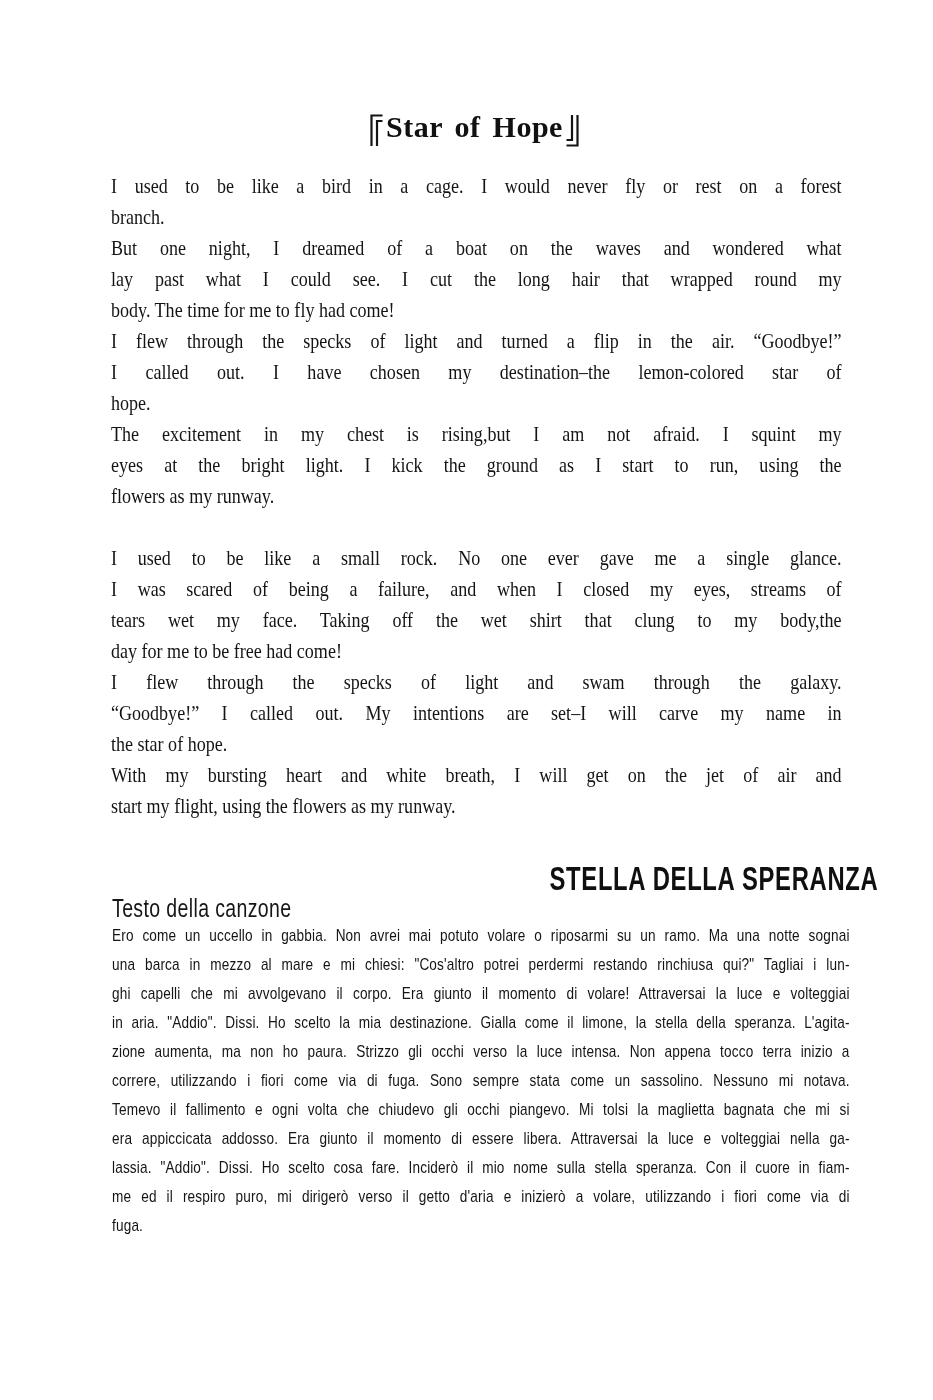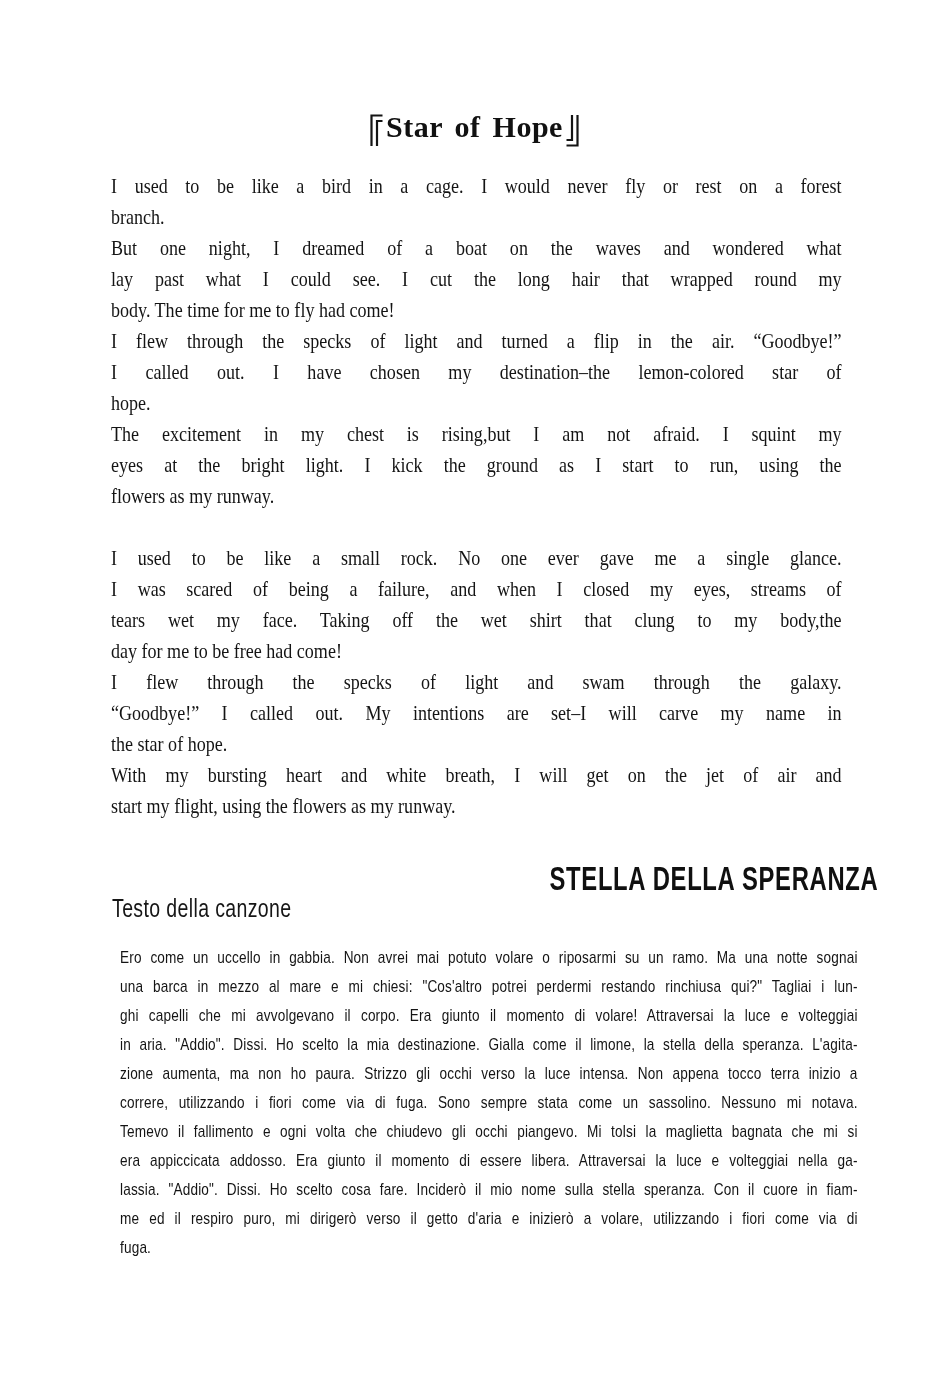--- a/index.html
+++ b/index.html
@@ -27,21 +27,21 @@
   
   .it-heading-row{position:absolute;top:856px;left:0;width:100%;text-align:right;}
   .it-heading{display:inline-block;margin:0;
               font-family:"Liberation Sans","DejaVu Sans",sans-serif;
               font-weight:bold;font-size:34px;line-height:44px;letter-spacing:1px;
               transform:scaleX(0.7);transform-origin:50% 50%;color:#101010;}
   .it-sub{position:absolute;left:112px;top:891px;margin:0;
           font-family:"Liberation Sans","DejaVu Sans",sans-serif;
           font-weight:normal;font-size:26px;line-height:34px;letter-spacing:.5px;
           transform:scaleX(0.75);transform-origin:0 50%;color:#161616;}
-  .it-body{position:absolute;left:112px;top:943px;width:738px;margin-left:8px;}
+  .it-body{position:absolute;left:112px;top:921px;width:738px;}
   .it-body-inner{width:922px;transform:scaleX(0.8);transform-origin:0 0;
                  font-family:"Liberation Sans","DejaVu Sans",sans-serif;
                  font-size:17px;line-height:29px;letter-spacing:.2px;color:#141414;}
 </style>
 </head>
 <body>
 
 <div class="page">
 
   <h1 class="title">

